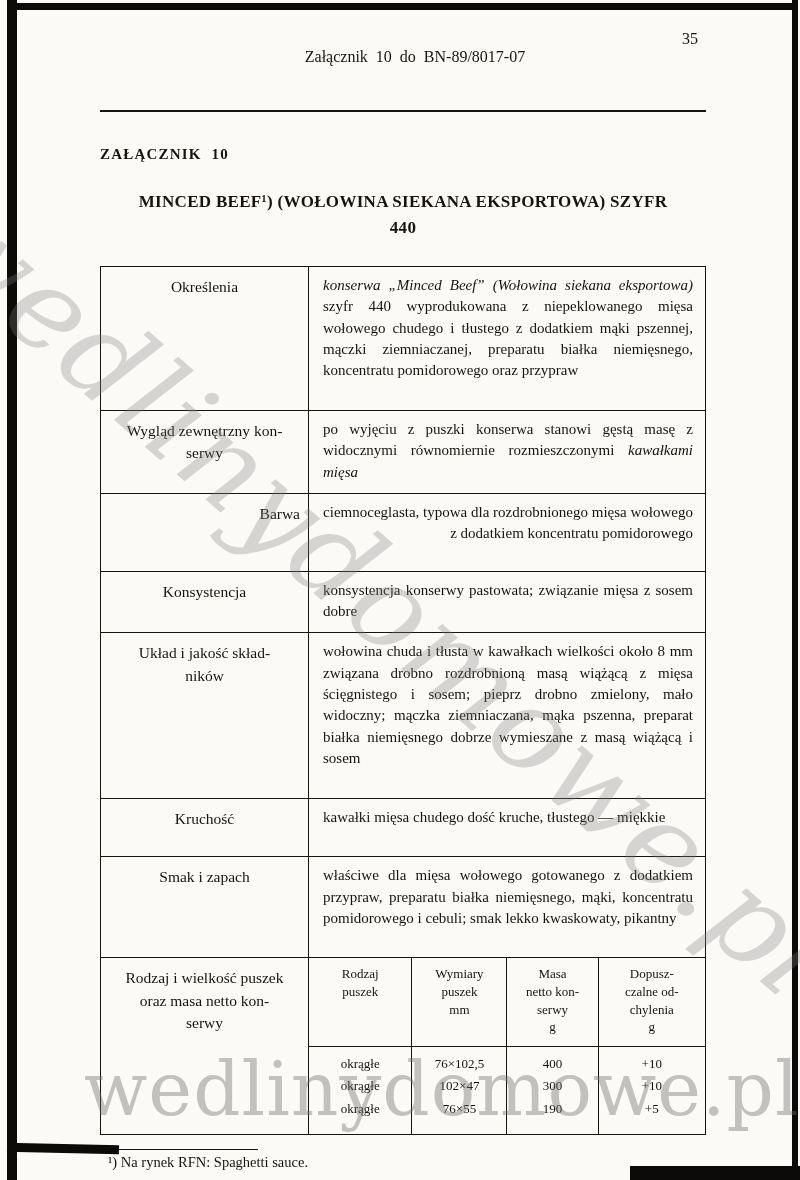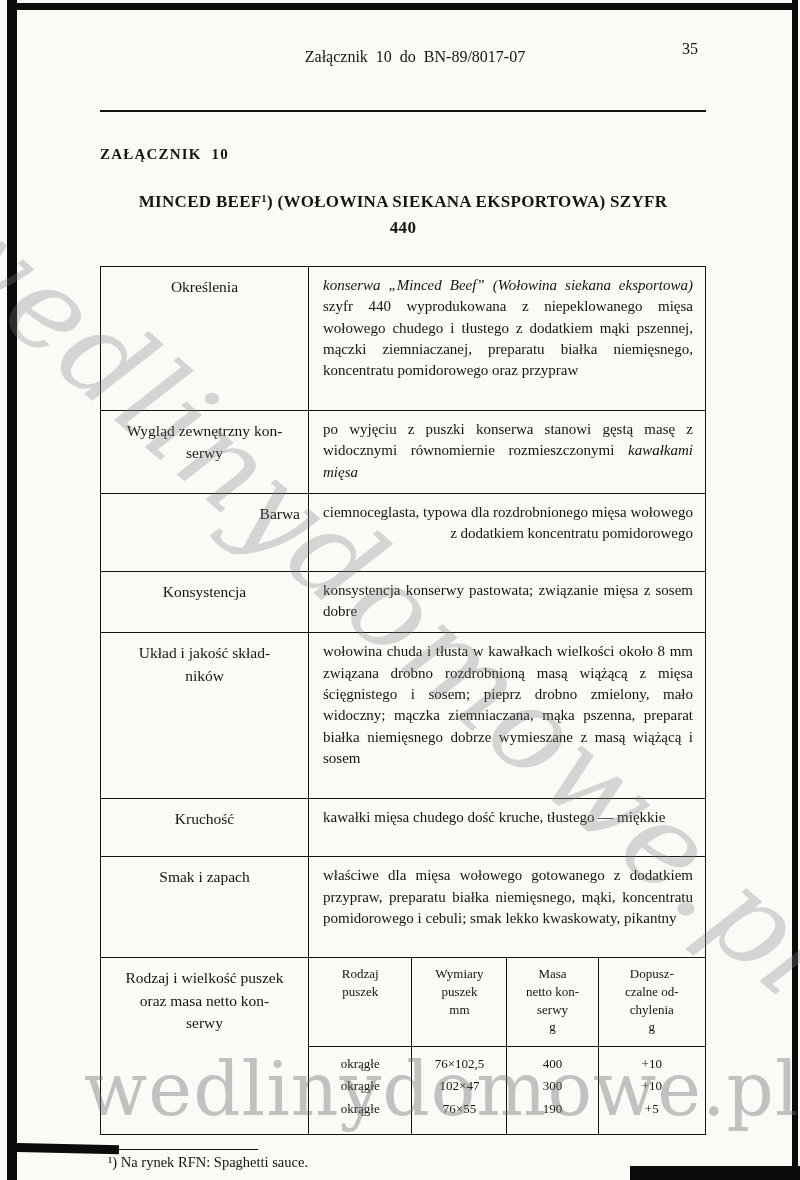--- a/index.html
+++ b/index.html
@@ -32,21 +32,21 @@
     color:rgba(125,125,125,0.30); letter-spacing:2px;
   }
   .wm-bottom {
     top:1046px; left:84px; font-size:74px;
     color:rgba(108,108,108,0.40); letter-spacing:1px;
   }
 
   .content { position:absolute; left:100px; top:30px; width:606px; z-index:2; }
 
   .header-row { position:relative; text-align:center; font-size:16px; padding-bottom:8px; white-space:pre; }
-  .pageno { position:absolute; right:8px; top:0; white-space:normal;margin-top:10px; }
+  .pageno { position:absolute; right:8px; top:0; white-space:normal; }
   .rule { border:none; border-top:2.2px solid #17140f; height:0; }
 
   .annex { text-align:left; font-weight:bold; font-size:15px; letter-spacing:1.2px; margin:34px 4px 0 0; white-space:pre; }
 
   .title { text-align:center; font-size:17px; font-weight:bold; margin-top:26px; line-height:1.5; letter-spacing:0.3px; }
 
   table.spec { width:100%; border-collapse:collapse; margin-top:26px; }
   table.spec > tbody > tr > td { border:1.8px solid #17140f; vertical-align:top; }
 
   .label-cell { width:208px; text-align:center; padding:9px 8px; font-size:15.5px; line-height:1.45; white-space:pre-line; }

